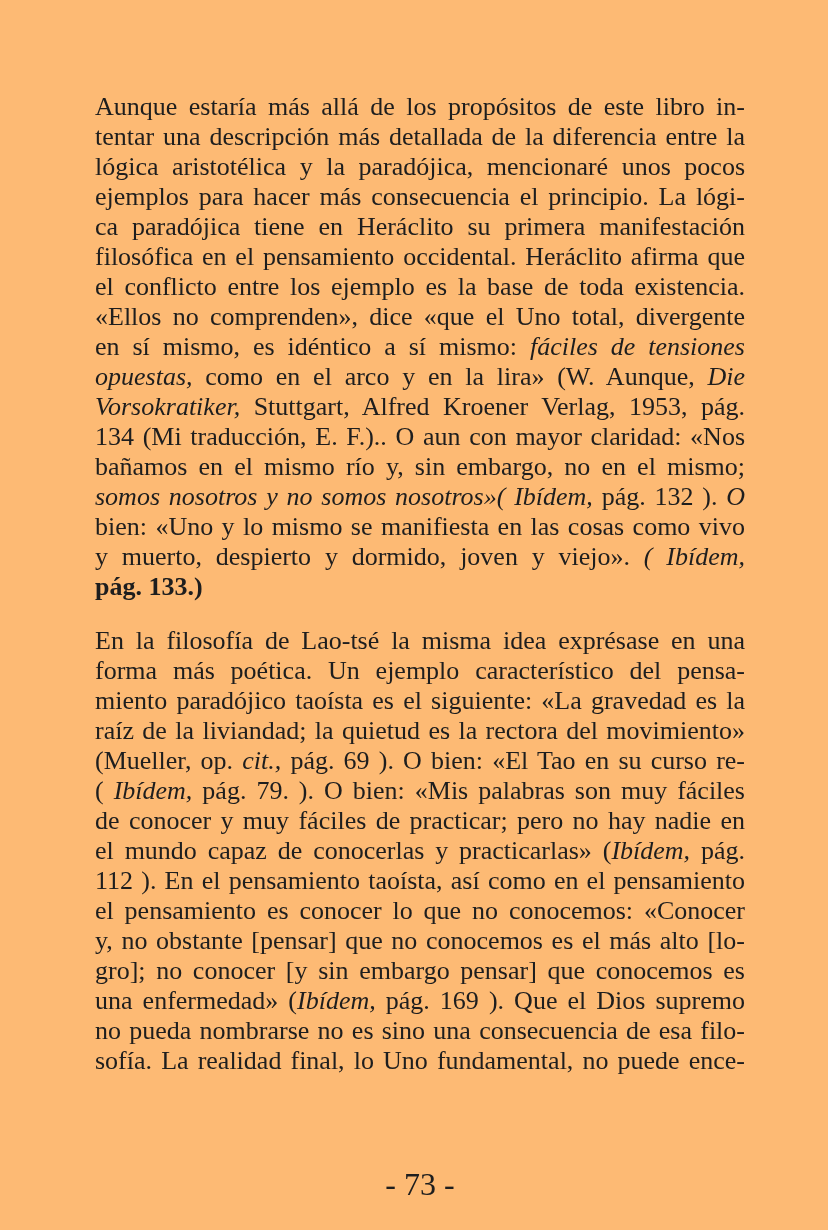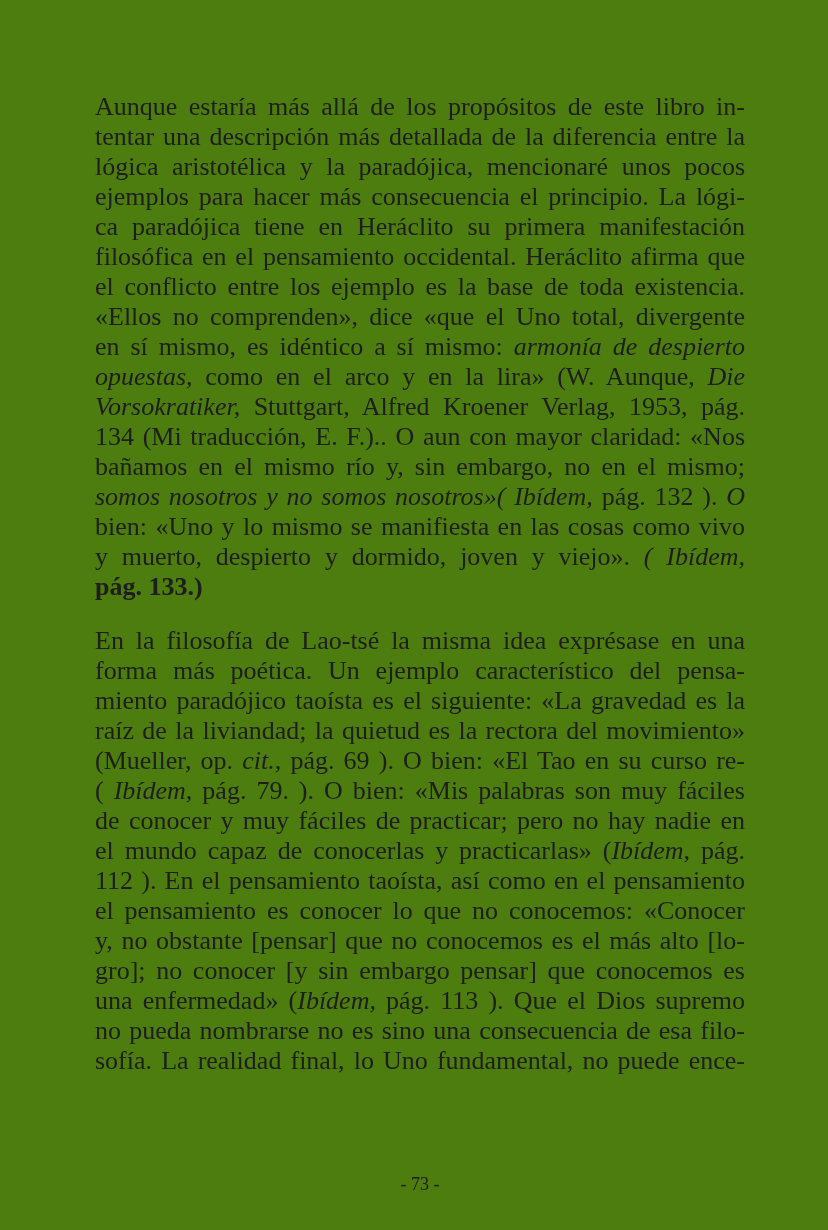--- a/index.html
+++ b/index.html
@@ -44,39 +44,39 @@
   }
   .line i {
     font-style: italic;
   }
   .footer {
     position: absolute;
     left: 95px;
     top: 1169px;
     width: 650px;
     text-align: center;
-    font-size: 18px;
+    font-size: 32px;
     line-height: 30px;
   }
 </style>
 </head>
 <body>
 
-<div class="page" style="background: #4d7c0f; color: rgb(30, 30, 30);">
+<div class="page" style="background: #fdba74; color: rgb(30, 30, 30);">
   <div class="text-block">
       <div class="para">
         <div class="line"><span>Aunque estaría más allá de los propósitos de este libro in-</span></div>
         <div class="line"><span>tentar una descripción más detallada de la diferencia entre la</span></div>
         <div class="line"><span>lógica aristotélica y la paradójica, mencionaré unos pocos</span></div>
         <div class="line"><span>ejemplos para hacer más consecuencia el principio. La lógi-</span></div>
         <div class="line"><span>ca paradójica tiene en Heráclito su primera manifestación</span></div>
         <div class="line"><span>filosófica en el pensamiento occidental. Heráclito afirma que</span></div>
         <div class="line"><span>el conflicto entre los ejemplo es la base de toda existencia.</span></div>
         <div class="line"><span>«Ellos no comprenden», dice «que el Uno total, divergente</span></div>
-        <div class="line"><span>en sí mismo, es idéntico a sí mismo: </span><i>armonía de despierto</i></div>
+        <div class="line"><span>en sí mismo, es idéntico a sí mismo: </span><i>fáciles de tensiones</i></div>
         <div class="line"><i>opuestas,</i><span> como en el arco y en la lira» (W. Aunque, </span><i>Die</i></div>
         <div class="line"><i>Vorsokratiker,</i><span> Stuttgart, Alfred Kroener Verlag, 1953, pág.</span></div>
         <div class="line"><span>134 (Mi traducción, E. F.).. O aun con mayor claridad: «Nos</span></div>
         <div class="line"><span>bañamos en el mismo río y, sin embargo, no en el mismo;</span></div>
         <div class="line"><i>somos nosotros y no somos nosotros»( Ibídem,</i><span> pág. 132 ). </span><i>O</i></div>
         <div class="line"><span>bien: «Uno y lo mismo se manifiesta en las cosas como vivo</span></div>
         <div class="line"><span>y muerto, despierto y dormido, joven y viejo». </span><i>( Ibídem,</i></div>
         <div class="line flush"><span>pág. 133.)</span></div>
       </div>
       <div class="para">
@@ -85,19 +85,19 @@
         <div class="line"><span>miento paradójico taoísta es el siguiente: «La gravedad es la</span></div>
         <div class="line"><span>raíz de la liviandad; la quietud es la rectora del movimiento»</span></div>
         <div class="line"><span>(Mueller, op. </span><i>cit.,</i><span> pág. 69 ). O bien: «El Tao en su curso re-</span></div>
         <div class="line"><span>( </span><i>Ibídem,</i><span> pág. 79. ). O bien: «Mis palabras son muy fáciles</span></div>
         <div class="line"><span>de conocer y muy fáciles de practicar; pero no hay nadie en</span></div>
         <div class="line"><span>el mundo capaz de conocerlas y practicarlas» (</span><i>Ibídem,</i><span> pág.</span></div>
         <div class="line"><span>112 ). En el pensamiento taoísta, así como en el pensamiento</span></div>
         <div class="line"><span>el pensamiento es conocer lo que no conocemos: «Conocer</span></div>
         <div class="line"><span>y, no obstante [pensar] que no conocemos es el más alto [lo-</span></div>
         <div class="line"><span>gro]; no conocer [y sin embargo pensar] que conocemos es</span></div>
-        <div class="line"><span>una enfermedad» (</span><i>Ibídem,</i><span> pág. 113 ). Que el Dios supremo</span></div>
+        <div class="line"><span>una enfermedad» (</span><i>Ibídem,</i><span> pág. 169 ). Que el Dios supremo</span></div>
         <div class="line"><span>no pueda nombrarse no es sino una consecuencia de esa filo-</span></div>
         <div class="line"><span>sofía. La realidad final, lo Uno fundamental, no puede ence-</span></div>
       </div>
     </div>
   <div class="footer">- 73 -</div>
 </div>
 
 </body></html>

